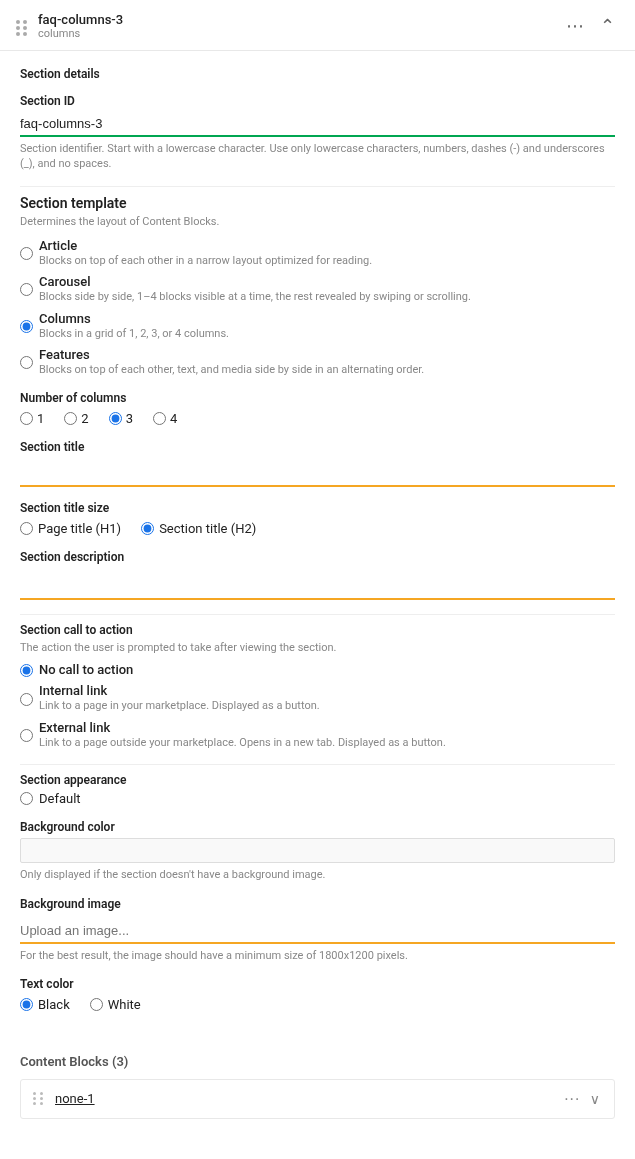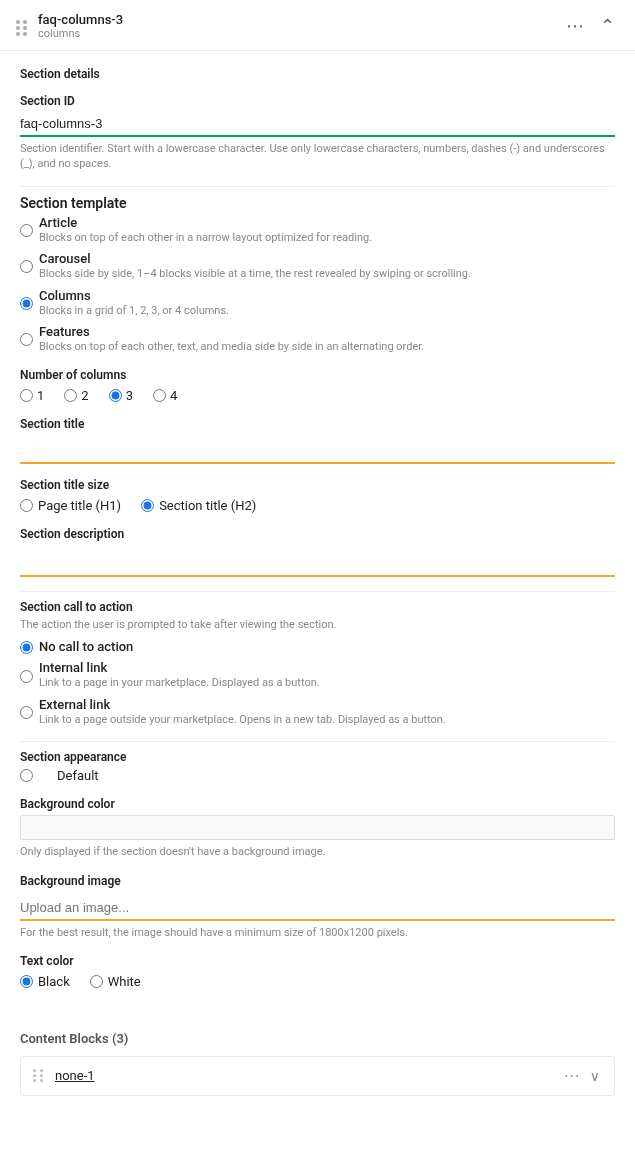--- a/index.html
+++ b/index.html
@@ -202,21 +202,21 @@
       font-size: 11px;
       color: #888;
       margin-bottom: 8px;
     }
     .appearance-option {
       margin-bottom: 6px;
     }
     .appearance-option label {
       display: flex;
       align-items: center;
-      gap: 24px;
+      gap: 6px;
       cursor: pointer;
       font-size: 13px;
       color: #222;
     }
     .appearance-option input[type="radio"] {
       accent-color: #1a73e8;
     }
     .appearance-hint {
       font-size: 11px;
       color: #888;
@@ -364,20 +364,21 @@
       <div class="field-group">
         <span class="field-label">Section ID</span>
         <input class="text-input" type="text" value="faq-columns-3" style="">
         <div class="field-hint">Section identifier. Start with a lowercase character. Use only lowercase characters, numbers, dashes (-) and underscores (_), and no spaces.</div>
       </div>
 
       <hr class="divider-line">
 
       <div class="field-group">
         <div class="template-label">Section template</div>
+        <div class="template-hint">Determines the layout of Content Blocks.</div>
 
         <div class="radio-option">
           <label>
             <input type="radio" name="section-template" style="">
             <span class="radio-option-text">
               <span class="radio-option-name">Article</span>
               <span class="radio-option-desc">Blocks on top of each other in a narrow layout optimized for reading.</span>
             </span>
           </label>
         </div>

